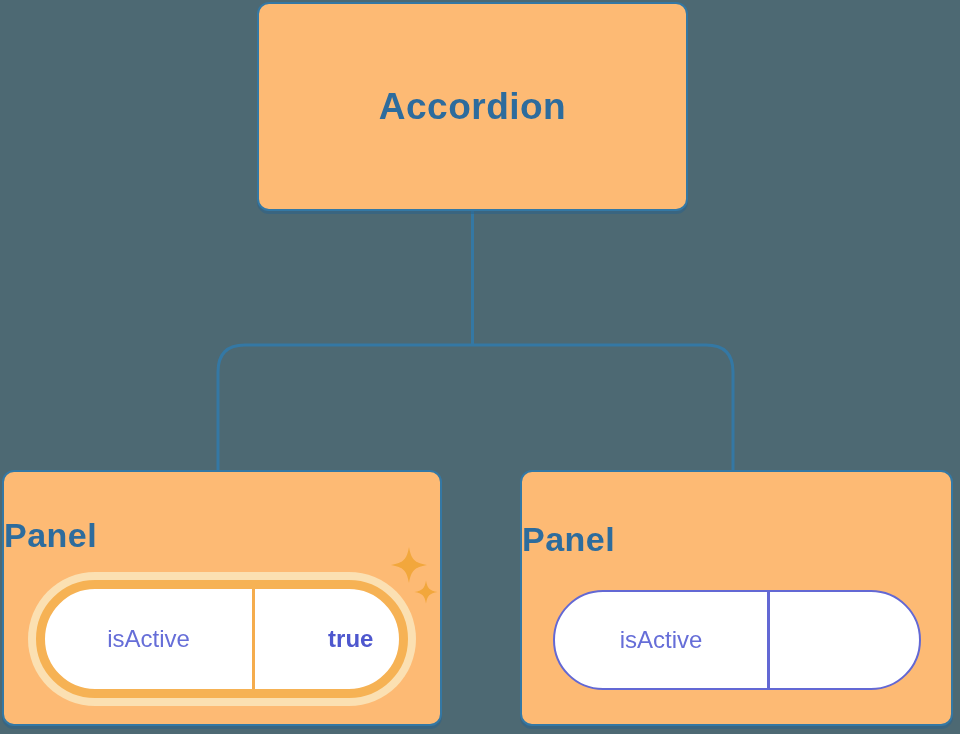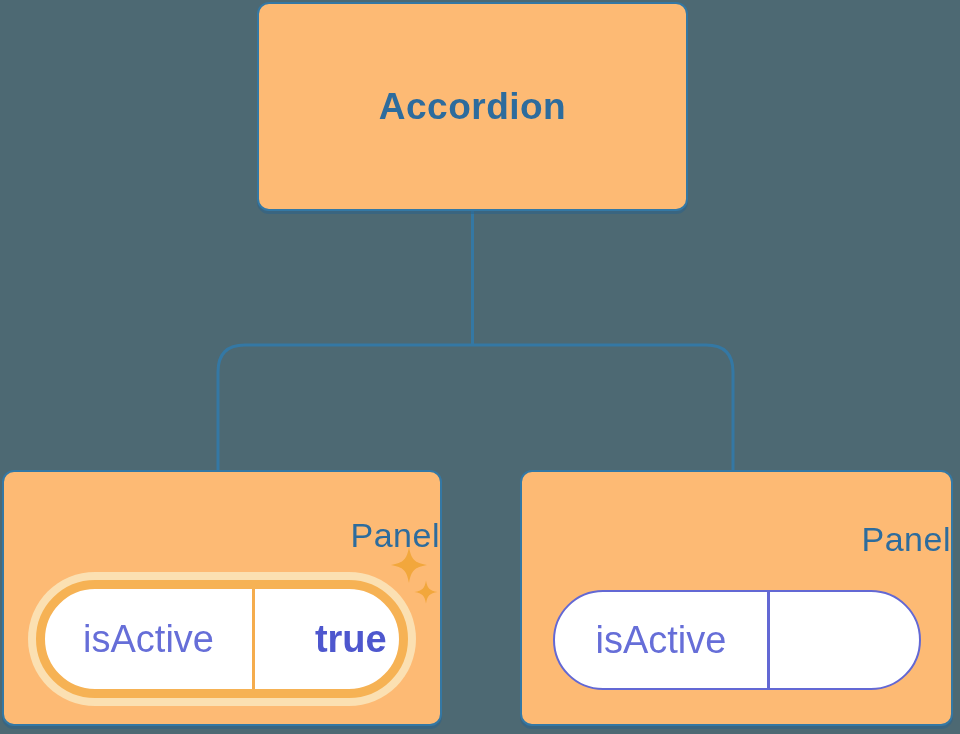--- a/index.html
+++ b/index.html
@@ -56,24 +56,24 @@
     left: 520px;
     top: 470px;
     width: 433px;
     height: 256px;
   }
   .panel-label {
     position: absolute;
     top: 44px;
     left: 0;
     width: 100%;
-    text-align: right;
+    text-align: left;
     color: #2D6C9D;
     font-size: 34px;
-    font-weight: 400;
+    font-weight: 700;
     letter-spacing: 0.5px;
   }
   .node-panel-right .panel-label {
     top: 48px;
   }
   .pill {
     position: absolute;
     left: 50%;
     transform: translateX(-50%);
     display: flex;
@@ -93,21 +93,21 @@
   .pill-inactive {
     top: 118px;
     width: 368px;
     height: 100px;
     border: 2.5px solid #6368D4;
   }
   .pill-cell {
     display: flex;
     align-items: center;
     justify-content: center;
-    font-size: 38px;
+    font-size: 24px;
     color: #666ED8;
   }
   .pill-key { flex: 0 0 58.5%; }
   .pill-val { flex: 1 1 auto; padding-left: 48px; }
   .pill-val-bold {
     font-weight: 700;
     color: #4E57CE;
   }
   .pill-divider {
     flex: 0 0 auto;

